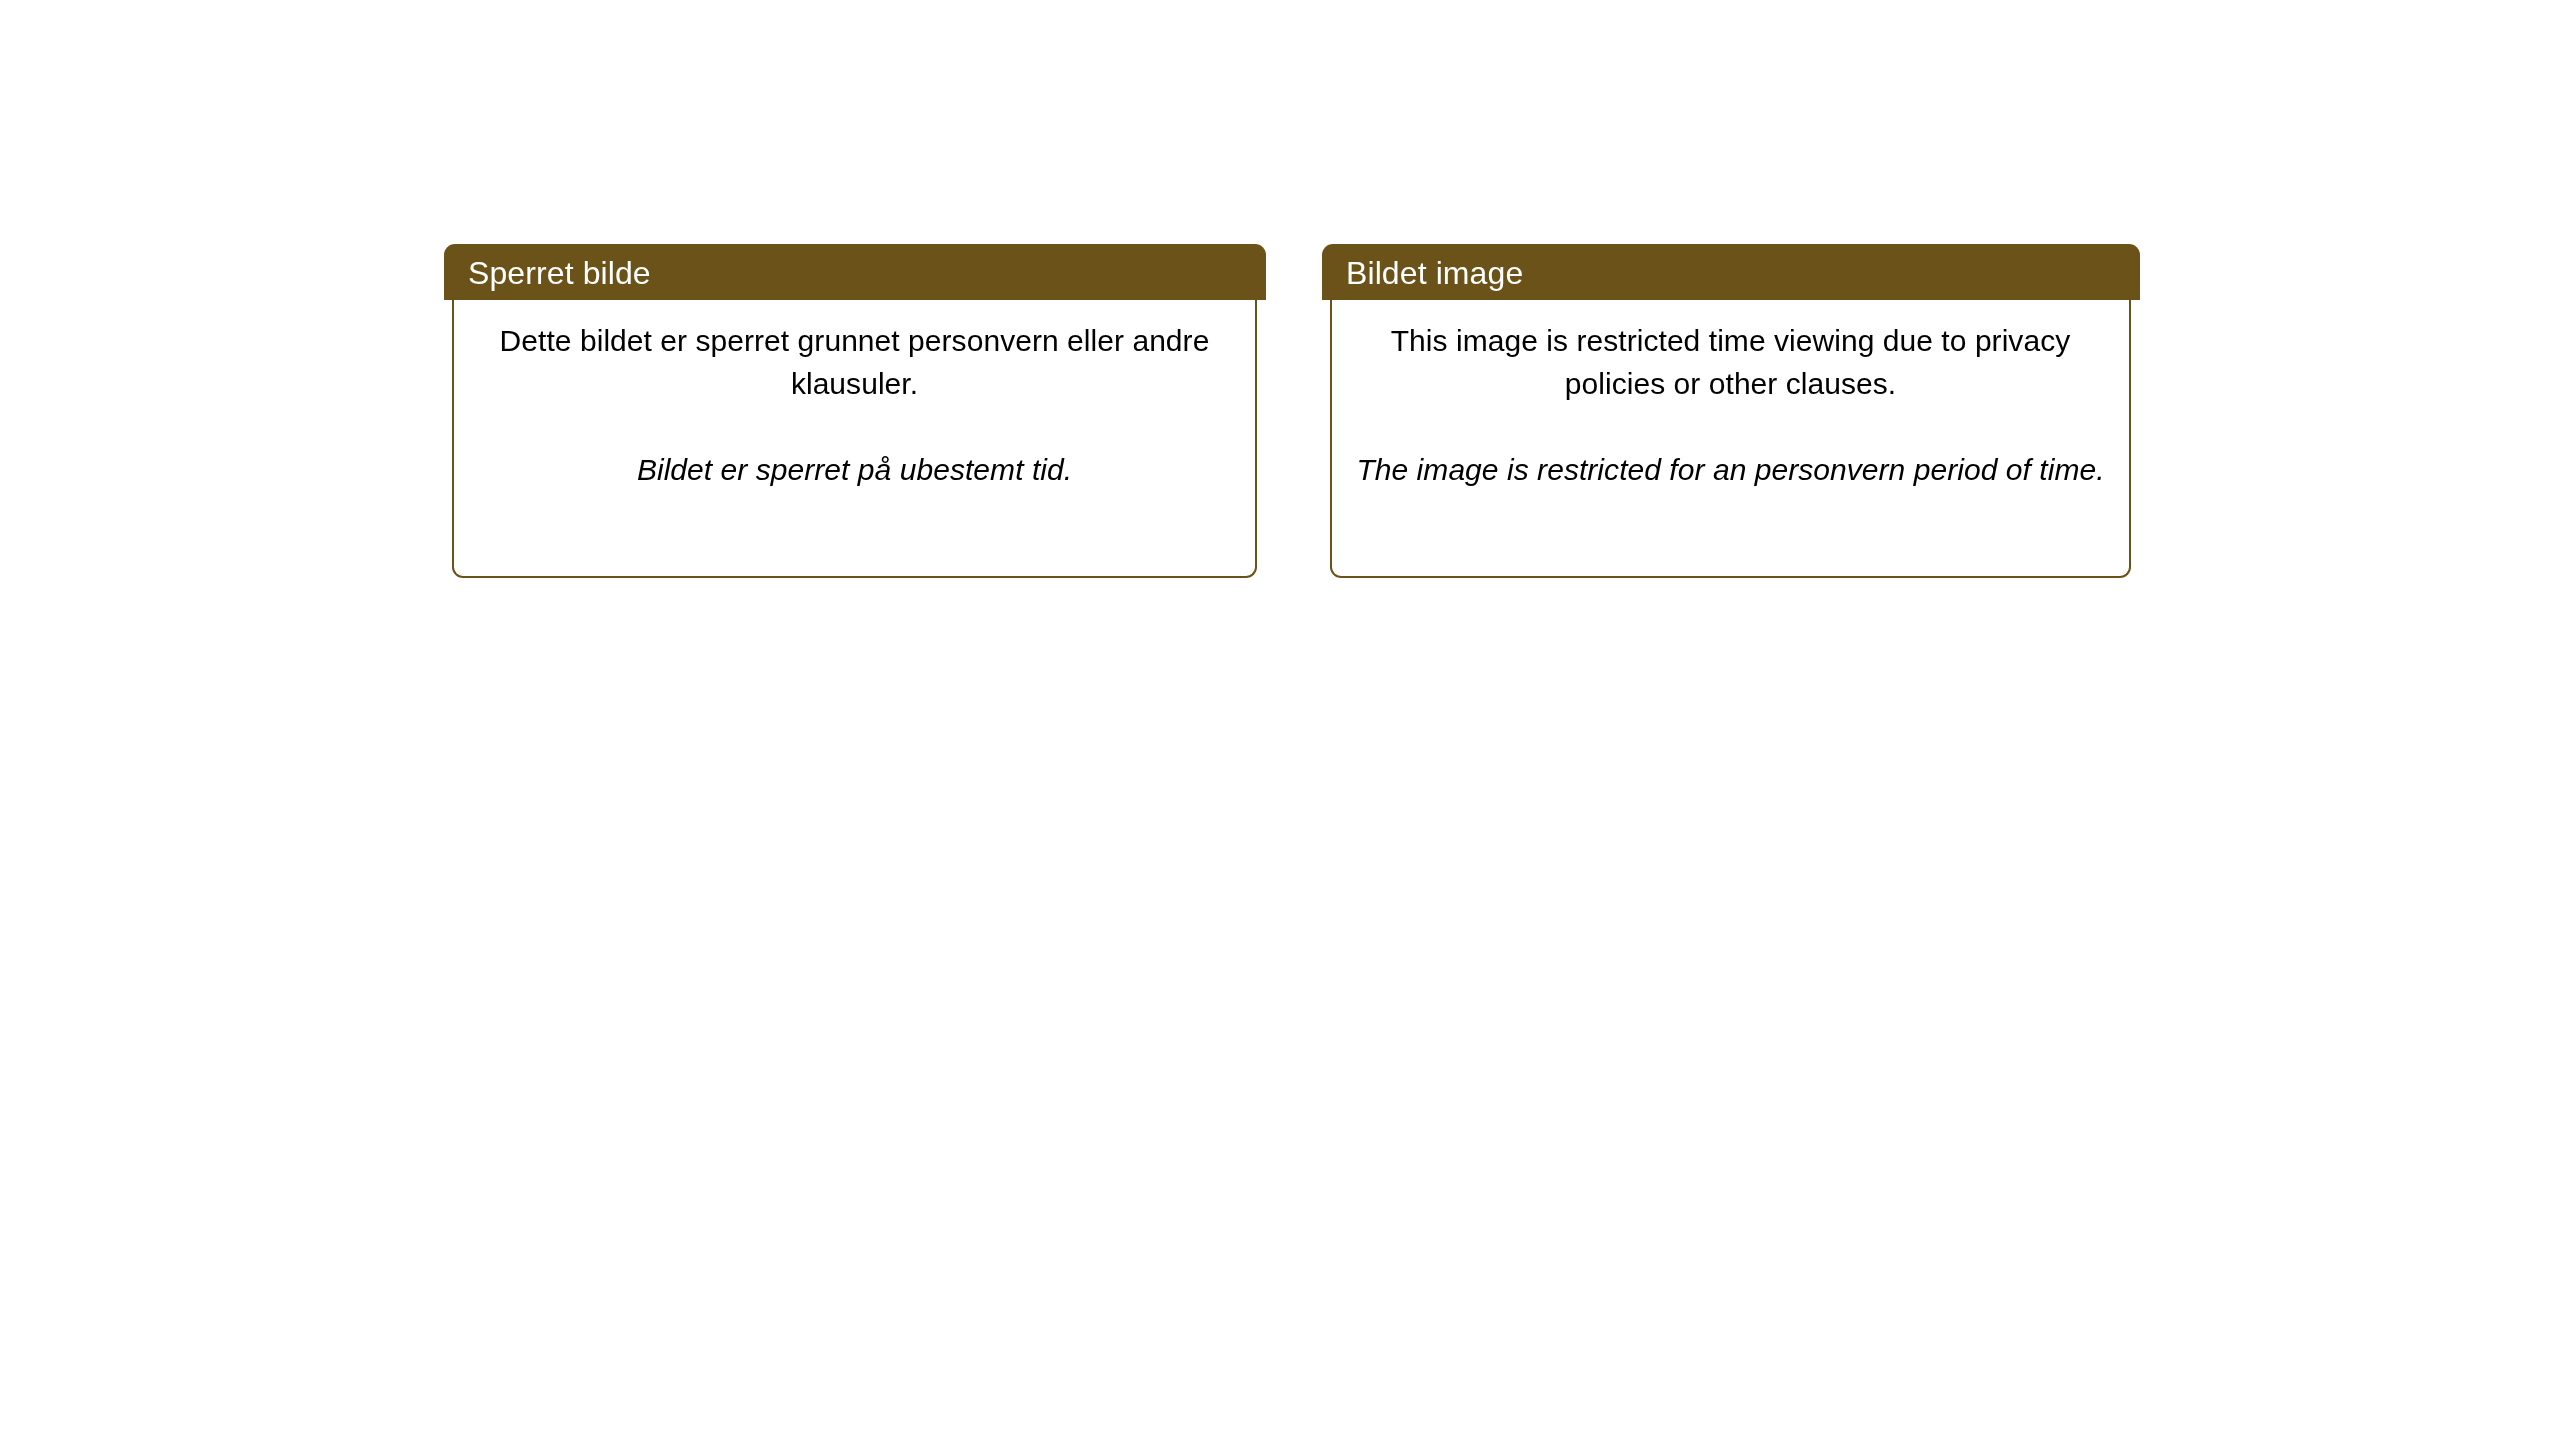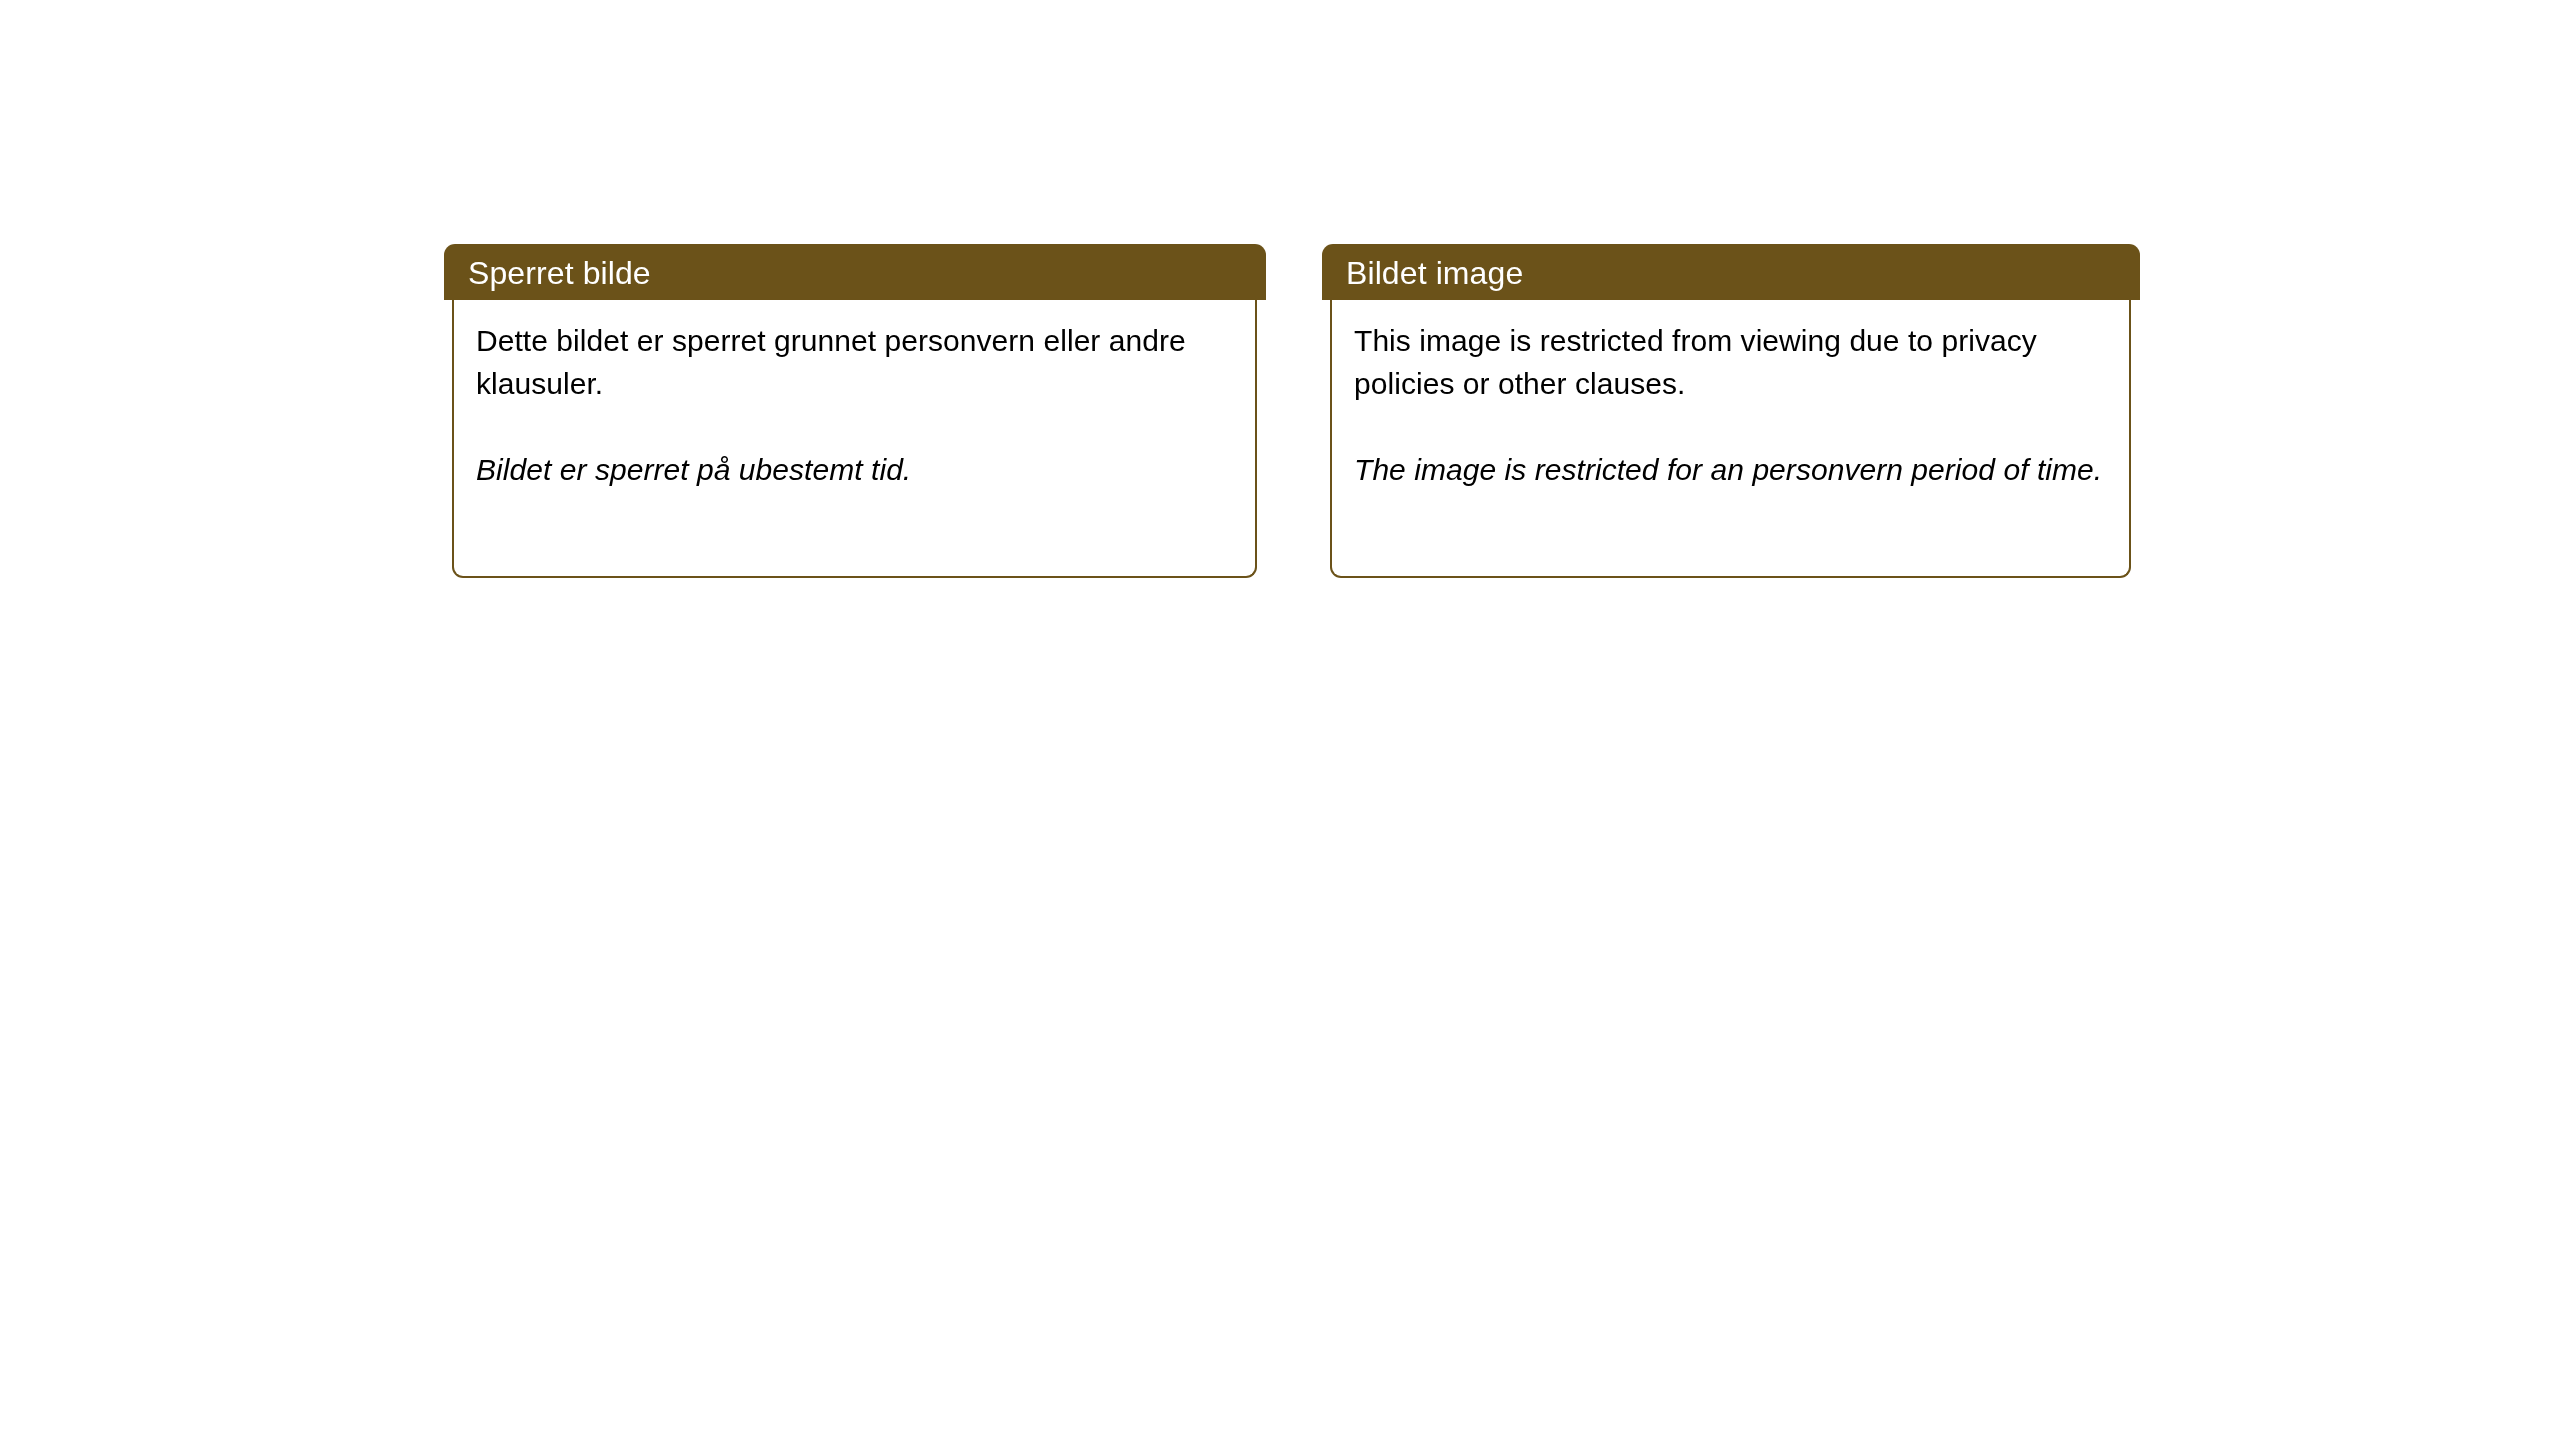--- a/index.html
+++ b/index.html
@@ -57,20 +57,21 @@
     position: relative;
     box-sizing: border-box;
     margin: -1px 9px 0 8px;
     height: 279px;
     background: #ffffff;
     border: 2px solid #6b5219;
     border-top: none;
     border-radius: 0 0 11px 11px;
     padding: 20px 22px 0 22px;
     z-index: 1;
+    text-align: center;
   }
 
   .body-text {
     color: #000000;
     font-size: 30px;
     line-height: 43px;
     font-weight: 400;
     margin: 0;
     letter-spacing: 0.05px;
   }
@@ -92,18 +93,18 @@
       <p class="body-text">Dette bildet er sperret grunnet personvern eller andre klausuler.</p>
       <p class="body-text">Bildet er sperret på ubestemt tid.</p>
     </div>
   </section>
 
   <section class="panel right">
     <div class="panel-header">
       <span class="panel-title">Bildet image</span>
     </div>
     <div class="panel-body">
-      <p class="body-text">This image is restricted from viewing due to privacy policies or other clauses.</p>
+      <p class="body-text">This image is restricted time viewing due to privacy policies or other clauses.</p>
       <p class="body-text">The image is restricted for an personvern period of time.</p>
     </div>
   </section>
 
 </div>
 
 </body></html>

